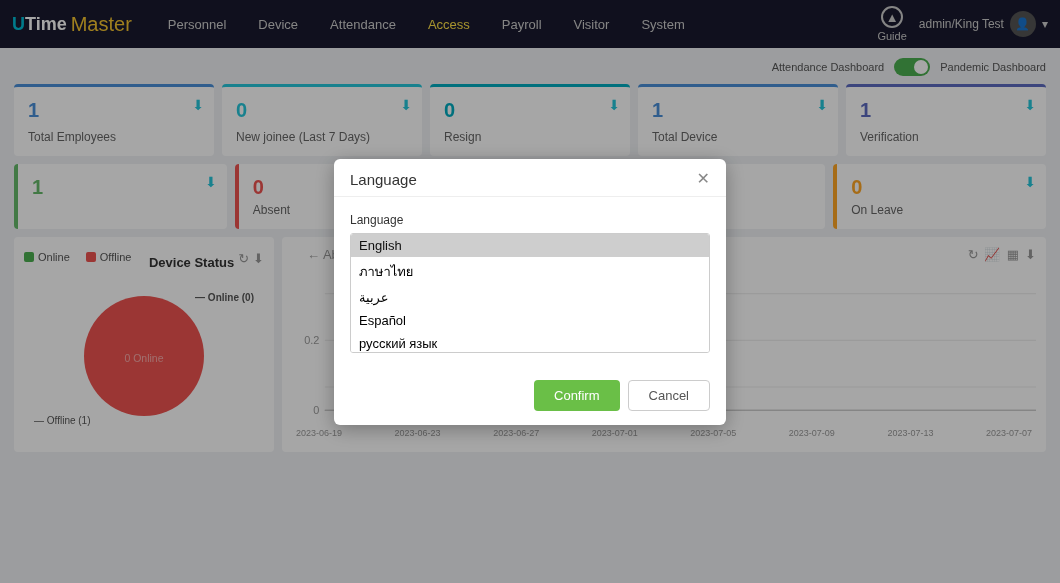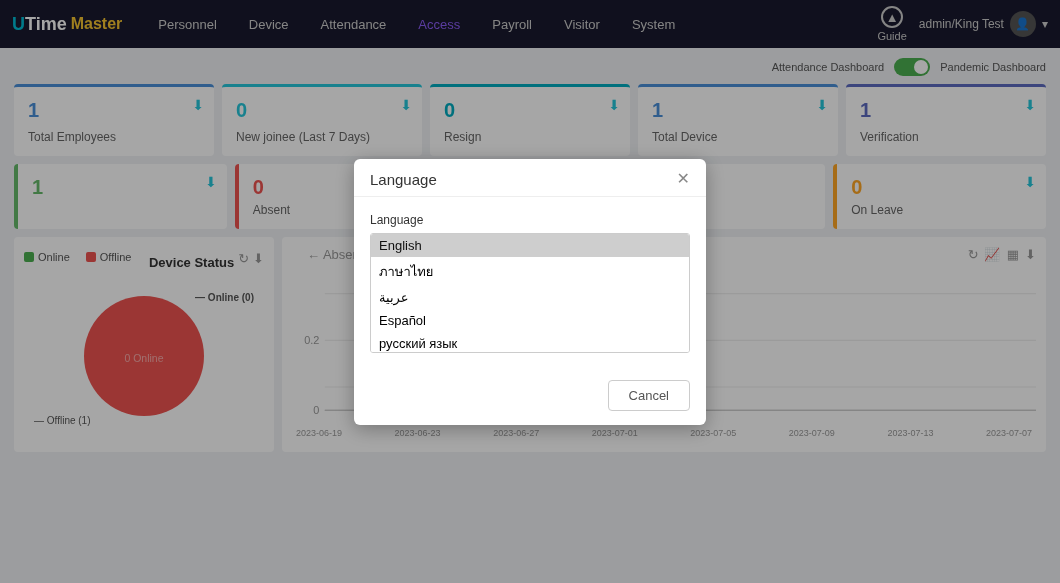--- a/index.html
+++ b/index.html
@@ -14,32 +14,32 @@
       padding: 0 12px;
       gap: 0;
     }
     .logo {
       display: flex;
       align-items: center;
       margin-right: 20px;
     }
     .logo-u { color: #00bcd4; font-weight: bold; font-size: 18px; }
     .logo-time { color: #fff; font-weight: bold; font-size: 18px; }
-    .logo-master { color: #f4c430; font-weight: bold; font-size: 16px; margin-left: 4px; }
+    .logo-master { color: #f4c430; font-weight: normal; font-size: 20px; margin-left: 4px; }
     .nav-items { display: flex; gap: 0; flex: 1; }
     .nav-item {
       color: #ccc;
       font-size: 13px;
       padding: 0 16px;
       height: 48px;
       display: flex;
       align-items: center;
       cursor: pointer;
     }
-    .nav-item.active { color: #8b5cf6; }
+    .nav-item.active { color: #fde047; }
     .nav-right {
       display: flex;
       align-items: center;
       gap: 12px;
       margin-left: auto;
     }
     .guide-btn {
       display: flex;
       flex-direction: column;
       align-items: center;
@@ -241,21 +241,21 @@
       width: 1060px; height: 583px;
       background: rgba(0,0,0,0.35);
       display: flex;
       align-items: center;
       justify-content: center;
       z-index: 100;
     }
     .modal {
       background: #fff;
       border-radius: 6px;
-      width: 352px;
+      width: 392px;
       box-shadow: 0 4px 20px rgba(0,0,0,0.3);
       overflow: hidden;
     }
     .modal-header {
       display: flex;
       align-items: center;
       justify-content: space-between;
       padding: 12px 16px 8px;
       border-bottom: 1px solid #eee;
     }
@@ -478,16 +478,17 @@
       <select class="modal-select" size="6">
         <option value="en" selected="">English</option>
         <option value="th">ภาษาไทย</option>
         <option value="ar">عربية</option>
         <option value="es">Español</option>
         <option value="ru">русский язык</option>
         <option value="id">Bahasa Indonesia</option>
       </select>
     </div>
     <div class="modal-footer">
+      <button class="btn-confirm">Confirm</button>
       <button class="btn-cancel">Cancel</button>
     </div>
   </div>
 </div>
 
 </body></html>

